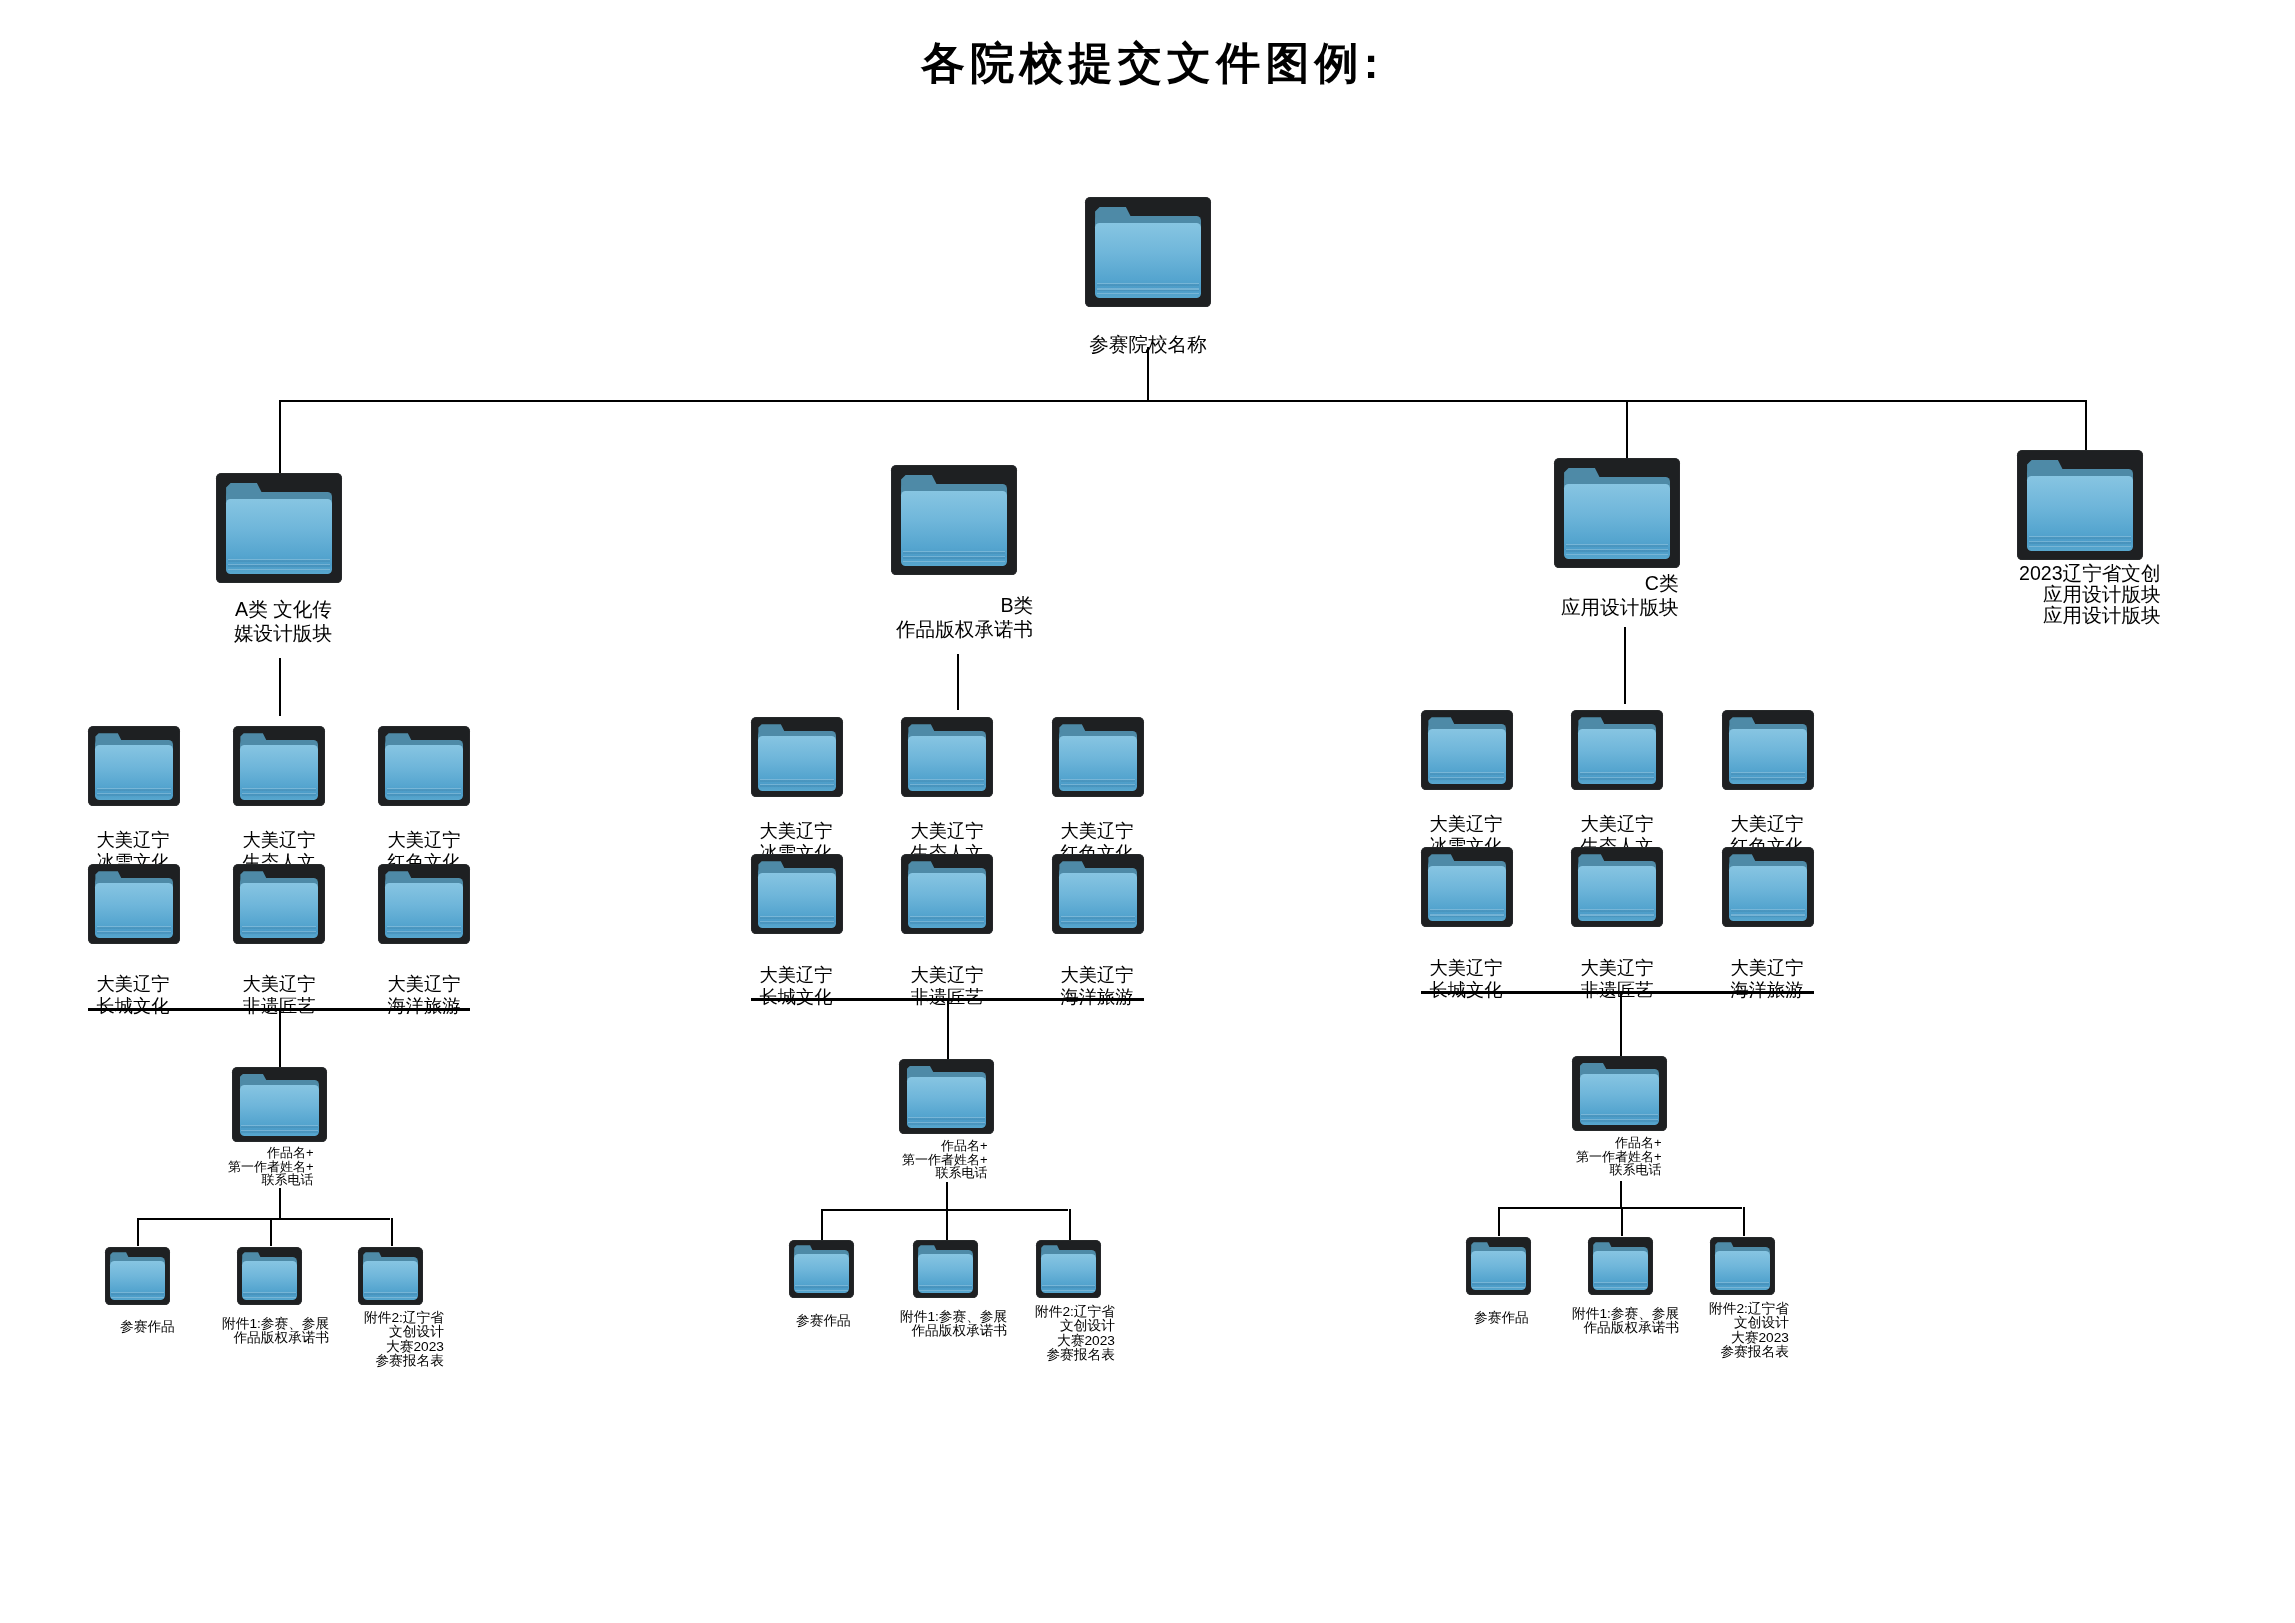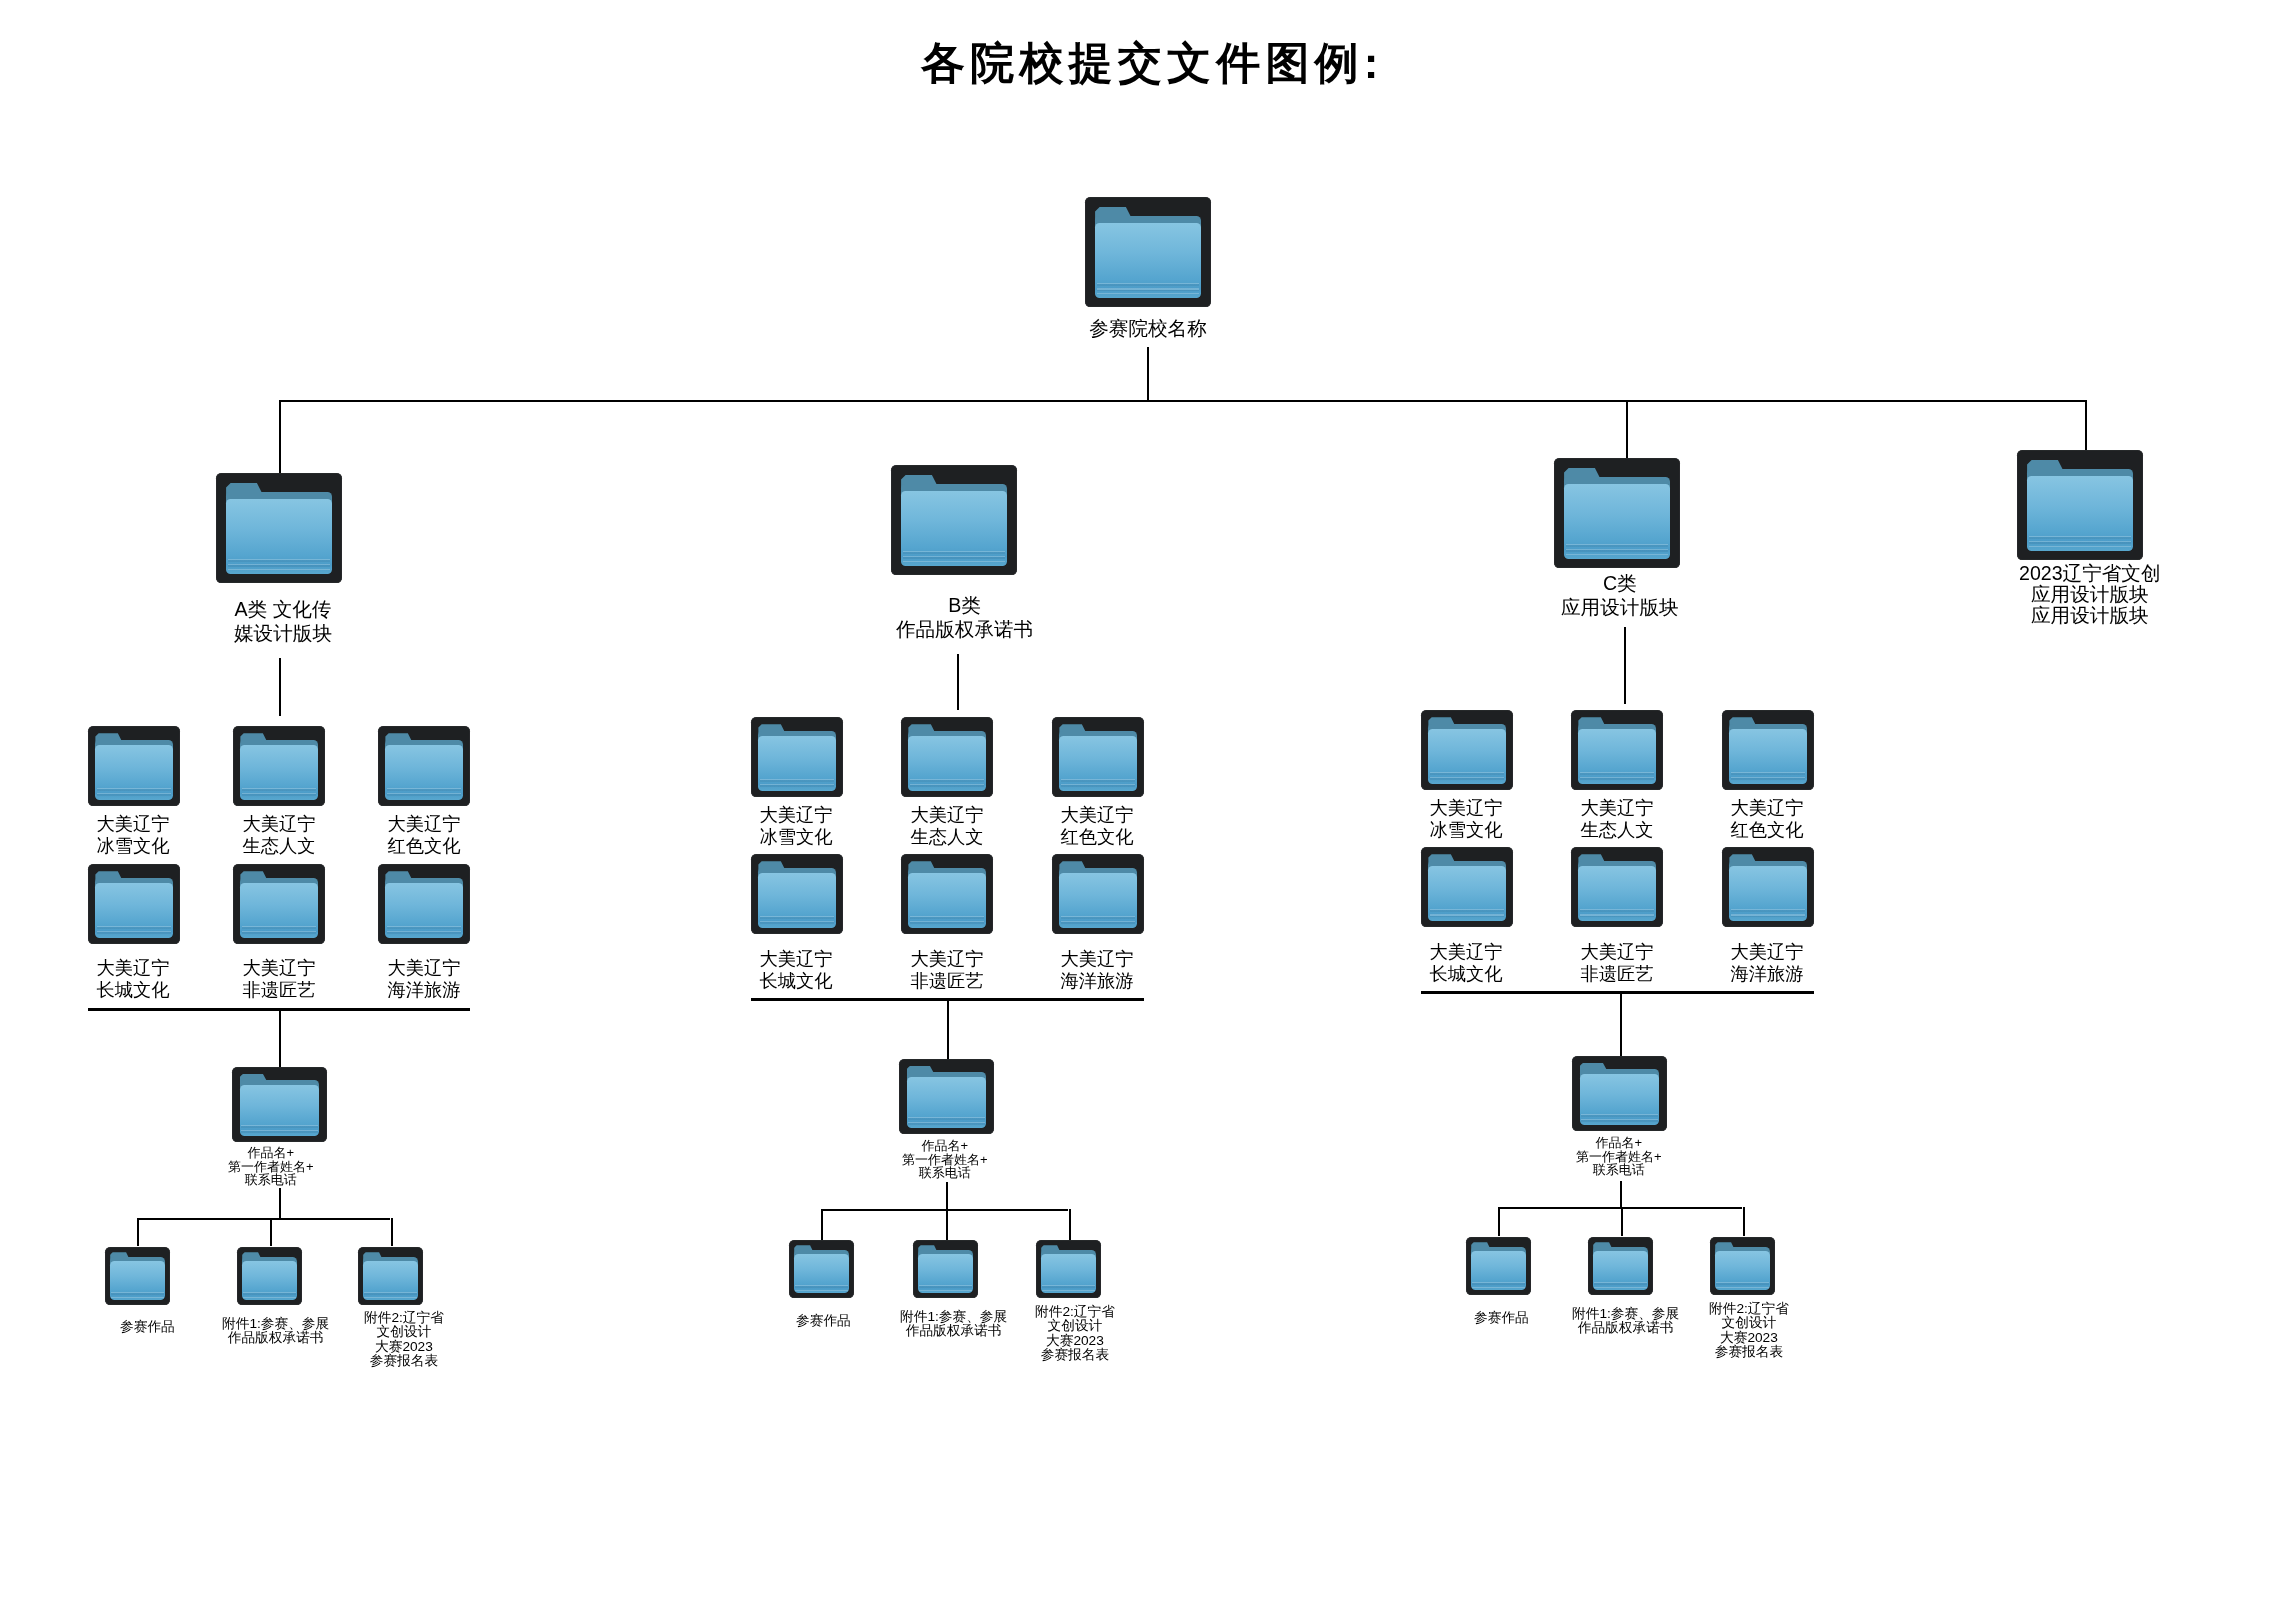--- a/index.html
+++ b/index.html
@@ -17,22 +17,22 @@
   .f-tab{position:absolute;left:8%;top:9%;width:36%;height:21%;background:#4e8aa7;
          border-radius:3.3px 5.9px 0 0;
          clip-path:polygon(0 100%,0 20%,10% 0,68% 0,82% 55%,100% 72%,100% 100%);}
   .f-back{position:absolute;left:8%;top:17%;width:84%;height:28%;background:#4e8aa7;
           border-radius:4.6px 4.6px 0 0;}
   .f-front{position:absolute;left:8%;top:24%;width:84%;height:68%;border-radius:4.6px;
            background:linear-gradient(180deg,#87c5e2 0%,#6fb6da 40%,#55a5cf 75%,#4c9cc8 88%,#58a7ce 100%);}
   .f-front::after{content:"";position:absolute;left:2%;right:2%;bottom:5%;height:16%;
            background:repeating-linear-gradient(180deg,rgba(255,255,255,.22) 0 1.3px,rgba(20,60,90,.10) 1.3px 2.6px,rgba(0,0,0,0) 2.6px 5.2px);}
   
-  .label{position:absolute;white-space:nowrap;text-align:center;}
-  .label.center{transform:translateX(-50%);text-align:left;}
+  .label{position:absolute;white-space:nowrap;text-align:right;}
+  .label.center{transform:translateX(-50%);text-align:left;margin-top:16px;}
 </style>
 </head>
 <body>
 
 <div class="page">
   <h1 class="title">各院校提交文件图例:</h1>
   <div id="diagram">
       <div class="cl cv" style="left: 1147px; top: 347px; height: 53px;"></div>
       <div class="cl ch" style="left: 279px; top: 400px; width: 1807px;"></div>
       <div class="cl cv" style="left: 279px; top: 400px; height: 73px;"></div>

